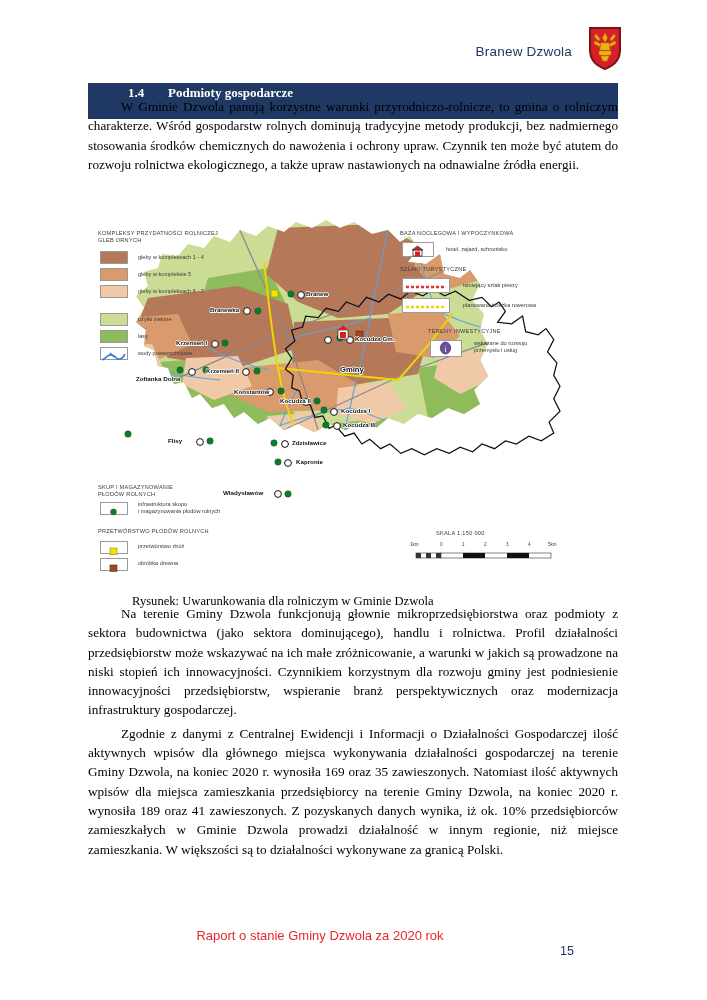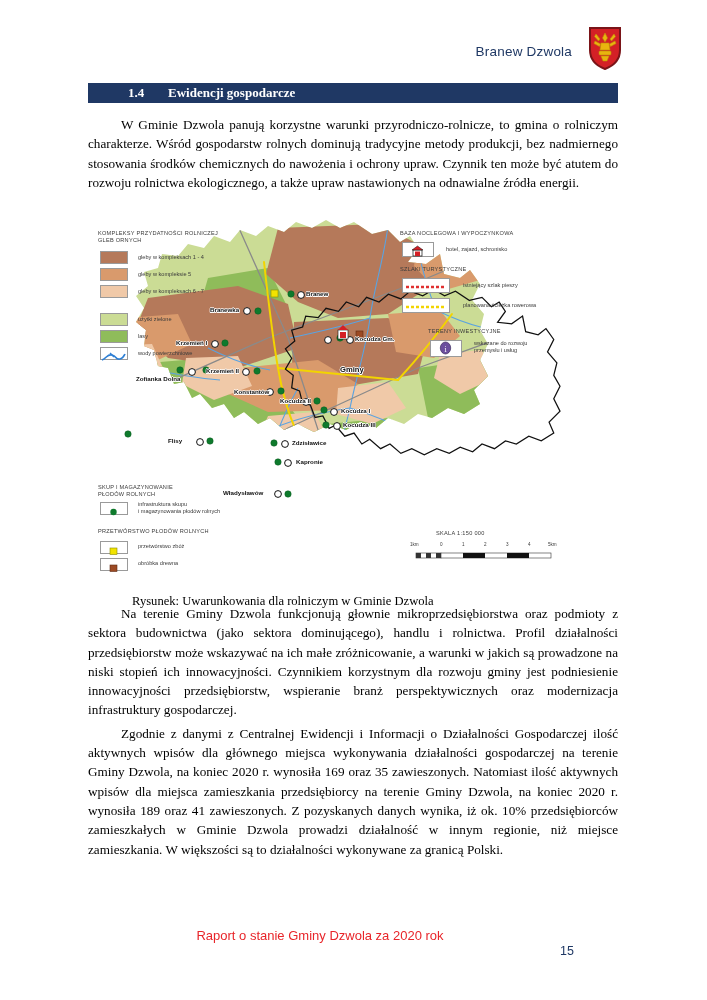--- a/index.html
+++ b/index.html
@@ -39,21 +39,21 @@
     width: 34px;
     height: 44px;
   }
 
   
   .section-bar {
     position: absolute;
     left: 88px;
     top: 83px;
     width: 530px;
-    height: 20px;
+    height: 36px;
     background: #1F3864;
   }
   .section-bar .sec-num {
     position: absolute;
     left: 40px;
     top: 2px;
     color: #ffffff;
     font-weight: bold;
     font-size: 13px;
   }
@@ -63,21 +63,21 @@
     top: 2px;
     color: #ffffff;
     font-weight: bold;
     font-size: 13px;
   }
 
   
   .content {
     position: absolute;
     left: 88px;
-    top: 115px;
+    top: 97px;
     width: 530px;
   }
   p.body {
     margin: 0 0 0 0;
     text-align: justify;
     text-indent: 33px;
     font-size: 13.2px;
     line-height: 19.3px;
     color: #000000;
     hyphens: none;
@@ -212,21 +212,21 @@
         <path d="M13 17 H21 L22 24 H12 Z"></path>
         <rect x="11" y="25" width="12" height="4" rx="1"></rect>
         <path d="M13 30 H21 L19 35 H15 Z"></path>
       </g>
     </svg>
   </div>
 </div>
 
 <div class="section-bar">
   <span class="sec-num">1.4</span>
-  <span class="sec-title">Ewidencji gospodarcze</span>
+  <span class="sec-title">Podmioty gospodarcze</span>
 </div>
 
 <div class="content">
   <p class="body">W Gminie Dzwola panują korzystne warunki przyrodniczo-rolnicze, to gmina o rolniczym charakterze. Wśród gospodarstw rolnych dominują tradycyjne metody produkcji, bez nadmiernego stosowania środków chemicznych do nawożenia i ochrony upraw. Czynnik ten może być atutem do rozwoju rolnictwa ekologicznego, a także upraw nastawionych na odnawialne źródła energii.</p>
 </div>
 
 <div class="figure">
   <div class="map-plate">
 
     <svg class="map-svg" width="530" height="360" viewBox="0 0 530 360">

